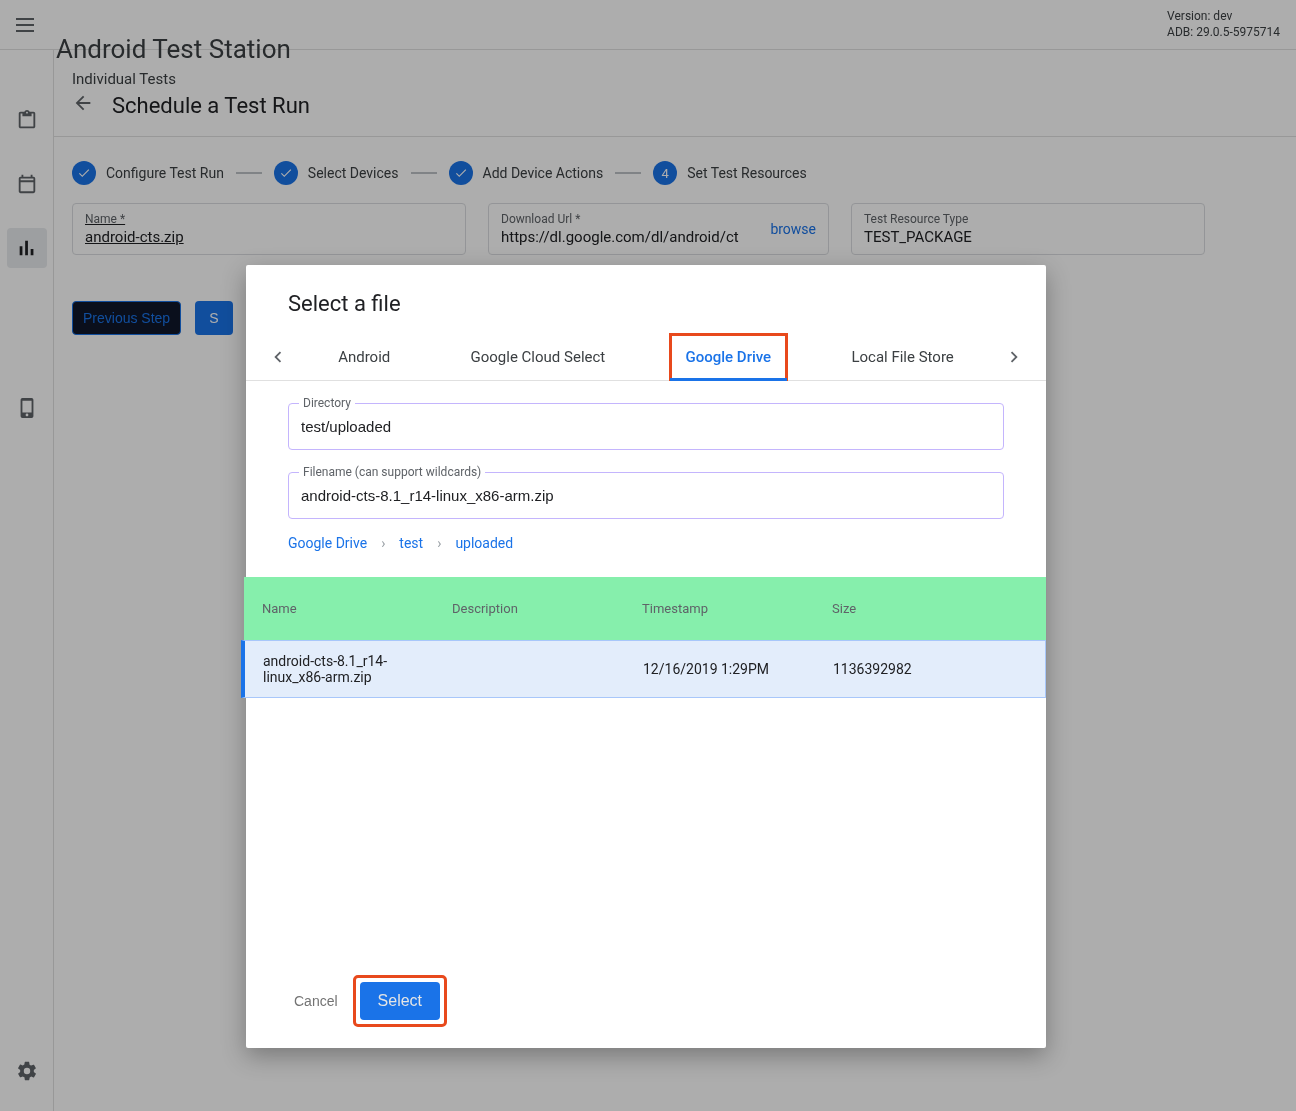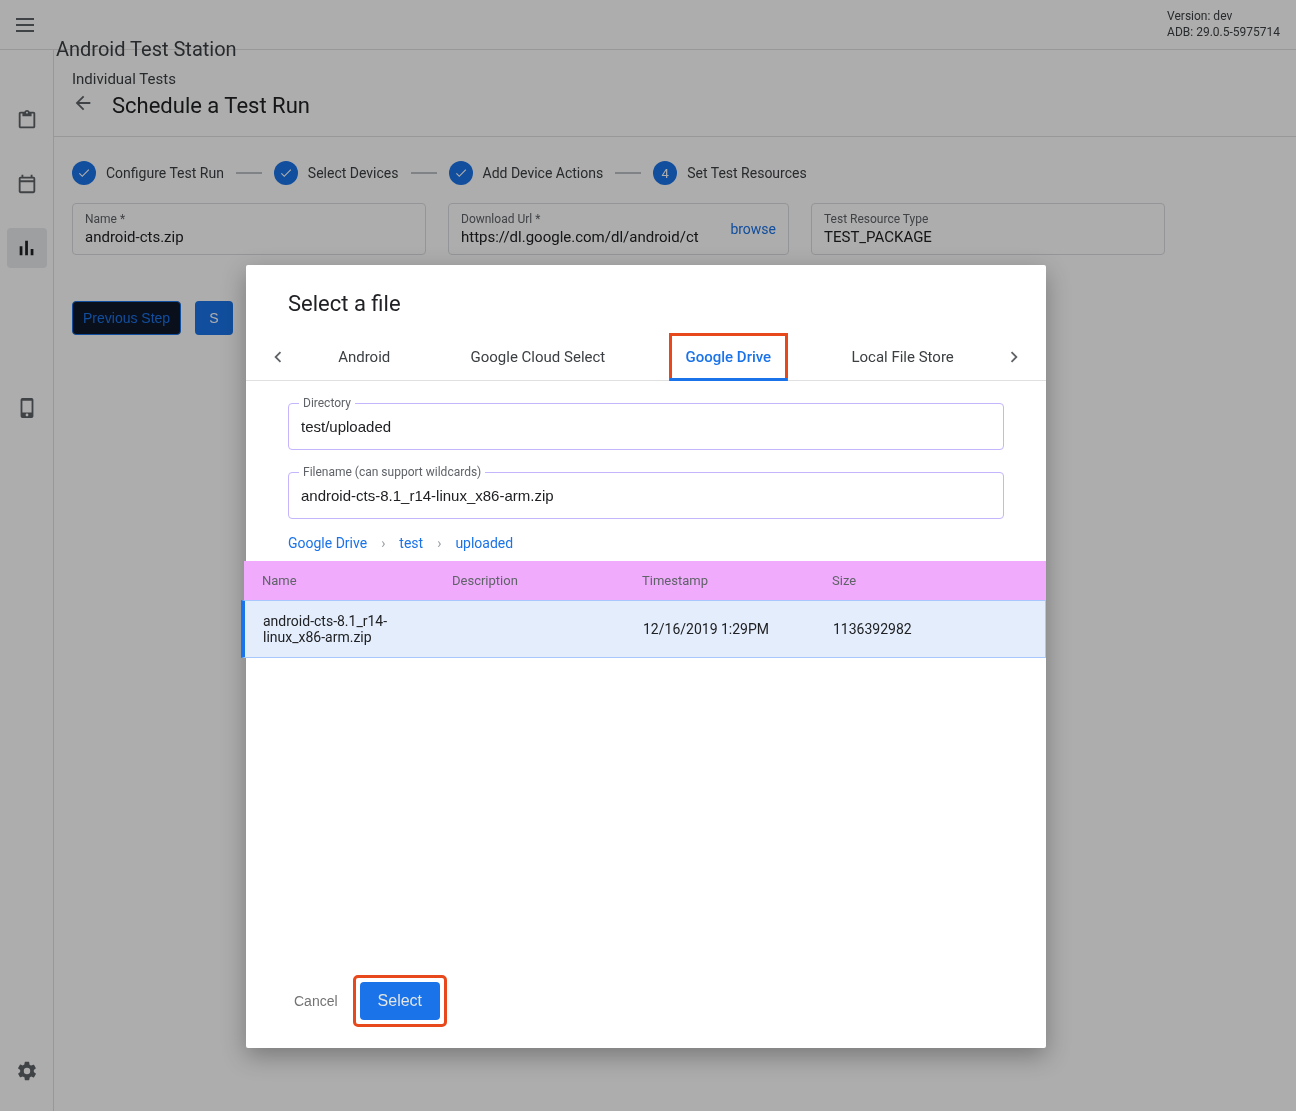--- a/index.html
+++ b/index.html
@@ -5,21 +5,21 @@
 * { box-sizing: border-box; margin: 0; padding: 0; }
 body { font-family: Roboto, Arial, sans-serif; background: #fff; color: #202124; width: 1296px; height: 1111px; overflow: hidden; position: relative; }
 
 
 .scrim { position: absolute; inset: 0; background: rgba(0,0,0,0.32); z-index: 5; }
 
 
 .appbar { height: 50px; display: flex; align-items: center; padding: 0 16px; border-bottom: 1px solid #e0e0e0; }
 .hamburger { width: 24px; height: 24px; display:flex; flex-direction:column; justify-content:center; gap:4px; cursor:pointer;}
 .hamburger span{height:2px;background:#5f6368;width:18px;}
-.app-title { margin-left: 16px; font-size: 20px; font-weight: 400; color:#3c4043;margin-top:48px;}
+.app-title { margin-left: 16px; font-size: 26px; font-weight: 400; color:#3c4043;margin-top:48px;}
 .version-block { margin-left:auto; text-align:left; font-size:12px; color:#3c4043; line-height:1.3;}
 
 
 .layout { display:flex; height: calc(100% - 50px); }
 .rail { width: 54px; background:#fff; border-right:1px solid #e0e0e0; display:flex; flex-direction:column; align-items:center; padding-top:50px; gap:24px;}
 .rail-icon { width:40px; height:40px; display:flex; align-items:center; justify-content:center; color:#5f6368; border-radius:4px; cursor:pointer;}
 .rail-icon.active { background:#e8eaed; color:#202124;}
 .rail-spacer{flex:1;}
 svg { width:22px; height:22px; fill:currentColor; }
 
@@ -37,21 +37,21 @@
 .step-circle{width:24px;height:24px;border-radius:50%;background:#1a73e8;color:#fff;display:flex;align-items:center;justify-content:center;font-size:13px;}
 .step-line{width:26px;height:2px;background:#bdc1c6;}
 .step-label{font-size:14px;color:#3c4043;}
 .step-circle svg{width:14px;height:14px;fill:#fff;}
 
 
 .form-row{display:flex;gap:22px;align-items:flex-start;}
 .field{border:1px solid #dadce0;border-radius:4px;padding:8px 12px 8px 12px;position:relative;background:#fff;}
 .field-label{font-size:12px;color:#5f6368;}
 .field-value{font-size:15px;color:#202124;margin-top:2px;white-space:nowrap;overflow:hidden;text-overflow:clip;}
-.f-name{width:354px;}
+.f-name{width:394px;text-decoration:underline;}
 .f-type{width:354px;}
 .f-url{width:341px;display:flex;align-items:center;}
 .f-url .col{flex:1;min-width:0;}
 .browse{color:#1a73e8;font-size:14px;cursor:pointer;margin-left:10px;}
 
 .btn-row{display:flex;gap:14px;margin-top:46px;}
 .btn-outline{border:1px solid #1a73e8;color:#1a73e8;background:#0f172a;padding:8px 10px;border-radius:4px;font-size:14px;cursor:pointer;}
 .btn-filled{background:#1a73e8;color:#fff;border:none;padding:8px 14px;border-radius:4px;font-size:14px;cursor:pointer;}
 
 
@@ -69,21 +69,21 @@
 
 .dlg-field{border:1px solid #c4b5fd;border-radius:4px;position:relative;margin-top:22px;}
 .dlg-field label{position:absolute;top:-8px;left:10px;background:#fff;padding:0 4px;font-size:12px;color:#5f6368;}
 .dlg-field input{width:100%;border:none;outline:none;padding:14px 12px;font-size:15px;color:#202124;background:transparent;}
 
 .breadcrumbs{display:flex;align-items:center;gap:14px;margin-top:16px;font-size:14px;}
 .bc-link{color:#1a73e8;cursor:pointer;}
 .bc-chev{color:#9aa0a6;}
 
 .table{margin-top:10px;border:0;}
-.thead{display:flex;background:#f0abfc;padding:12px 18px;font-size:13px;color:#5f6368;margin:0 -42px 0 -44px;}
+.thead{display:flex;background:#86efac;padding:24px 18px;font-size:13px;color:#5f6368;margin:16px -42px 0 -44px;}
 .col-name{flex:0 0 190px;}
 .col-desc{flex:0 0 190px;}
 .col-ts{flex:0 0 190px;}
 .col-size{flex:1;}
 .trow{display:flex;align-items:center;padding:12px 18px;font-size:14px;background:#e3edfb;border:1px solid #a8c7fa;border-left:4px solid #1a73e8;margin:0 -42px 0 -47px;cursor:pointer;}
 .trow .col-name{padding-right:10px;}
 
 .dialog-actions{display:flex;align-items:center;gap:12px;padding:0 0 24px 42px;margin-top:auto;margin-bottom:0;}
 .cancel-btn{color:#737373;background:none;border:none;font-size:14px;cursor:pointer;padding:8px 6px;}
 .select-wrap{outline:3px solid #e8491c;padding:4px;border-radius:2px;}

